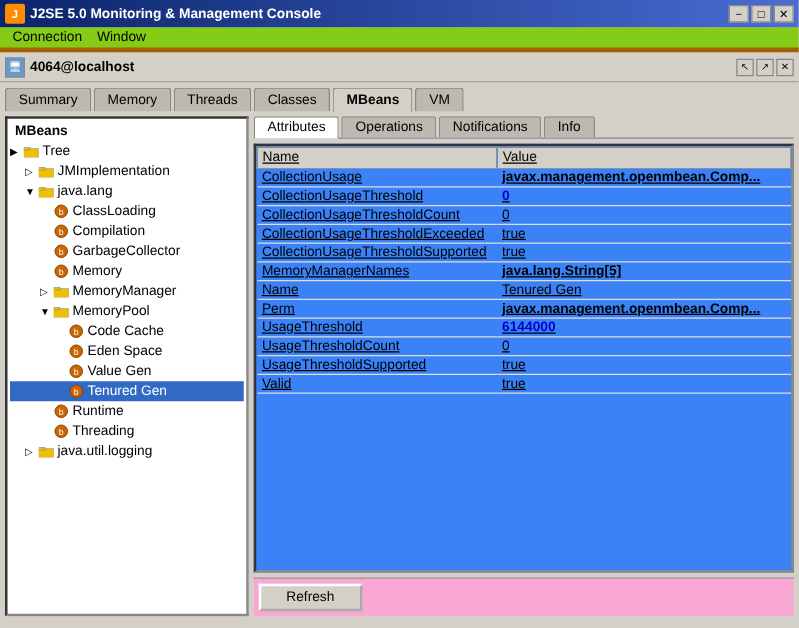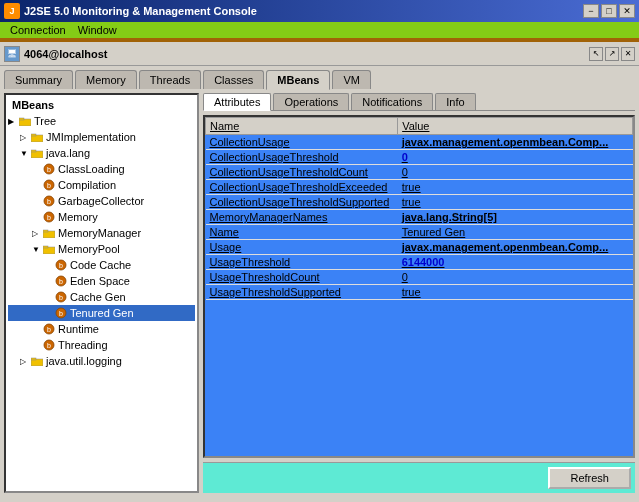--- a/index.html
+++ b/index.html
@@ -209,24 +209,24 @@
       border-bottom: 1px solid #ddd;
       padding: 1px 4px;
       vertical-align: middle;
     }
     .value-blue { color: #0000cc; font-weight: bold; }
     .value-bold { font-weight: bold; margin-top: 40px; }
 
     
     .bottom-bar {
       display: flex;
-      justify-content: flex-end;
+      justify-content: flex-start;
       align-items: center;
       padding: 4px;
-      background: #5eead4;
+      background: #f9a8d4;
       border-top: 1px solid #999;
     }
     .refresh-btn {
       padding: 3px 20px;
       background: #d4d0c8;
       border: 2px outset #fff;
       font-size: 11px;
       cursor: pointer;
     }
 
@@ -403,21 +403,21 @@
         </div>
         <div class="tree-item">
           <span class="tree-indent" style="width: 36px; display: inline-block;"></span>
           <span class="tree-arrow" style="font-size: 8px;"> </span>
           <span class="tree-icon">
             <svg width="12" height="12" viewBox="0 0 12 12">
               <ellipse cx="6" cy="6" rx="5" ry="5" fill="#cc6600" stroke="#884400" stroke-width="0.8"></ellipse>
               <text x="6" y="9" text-anchor="middle" font-size="7" fill="white">b</text>
             </svg>
           </span>
-          <span>Cache Gen</span>
+          <span>Value Gen</span>
         </div>
         <div class="tree-item selected">
           <span class="tree-indent" style="width: 36px; display: inline-block;"></span>
           <span class="tree-arrow" style="font-size: 8px;"> </span>
           <span class="tree-icon">
             <svg width="12" height="12" viewBox="0 0 12 12">
               <ellipse cx="6" cy="6" rx="5" ry="5" fill="#cc6600" stroke="#884400" stroke-width="0.8"></ellipse>
               <text x="6" y="9" text-anchor="middle" font-size="7" fill="white">b</text>
             </svg>
           </span>
@@ -499,33 +499,37 @@
             </tr>
             <tr>
               <td>MemoryManagerNames</td>
               <td class="value-bold">java.lang.String[5]</td>
             </tr>
             <tr>
               <td>Name</td>
               <td>Tenured Gen</td>
             </tr>
             <tr>
-              <td>Usage</td>
+              <td>Perm</td>
               <td class="value-bold">javax.management.openmbean.Comp...</td>
             </tr>
             <tr>
               <td>UsageThreshold</td>
               <td class="value-blue">6144000</td>
             </tr>
             <tr>
               <td>UsageThresholdCount</td>
               <td>0</td>
             </tr>
             <tr>
               <td>UsageThresholdSupported</td>
+              <td>true</td>
+            </tr>
+            <tr>
+              <td>Valid</td>
               <td>true</td>
             </tr>
           </tbody>
         </table>
       </div>
 
     <div class="bottom-bar">
       <button class="refresh-btn">Refresh</button>
     </div>
   </div>

